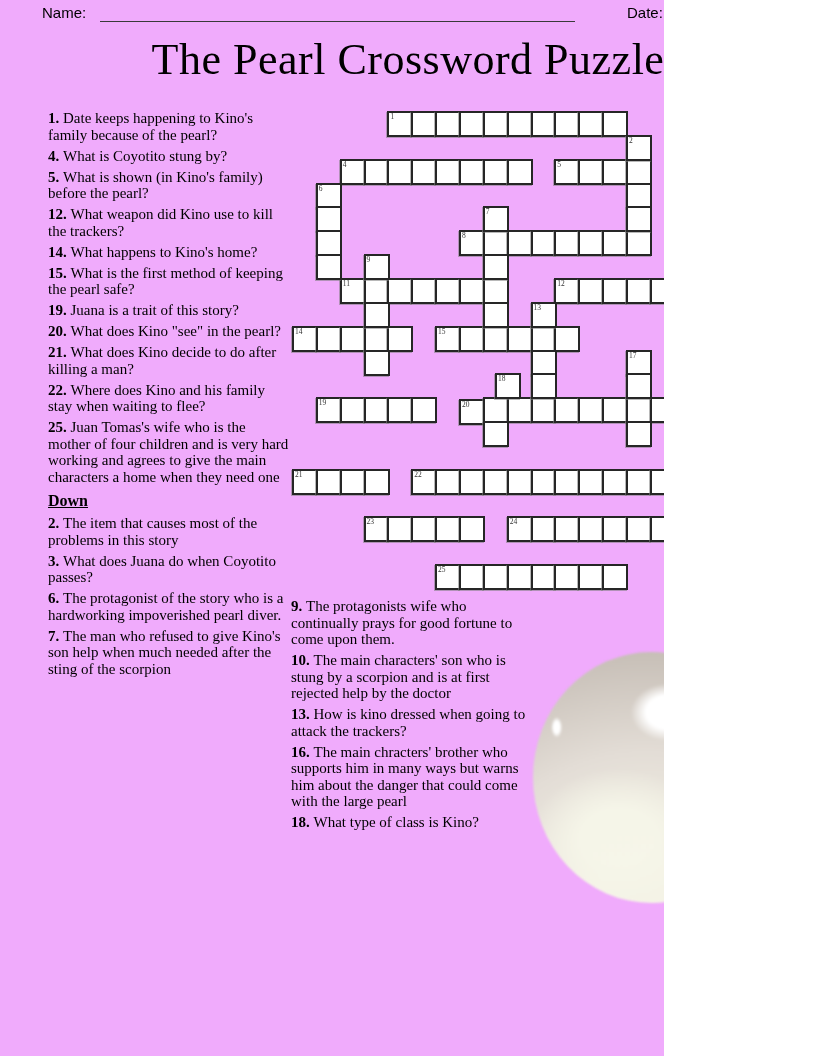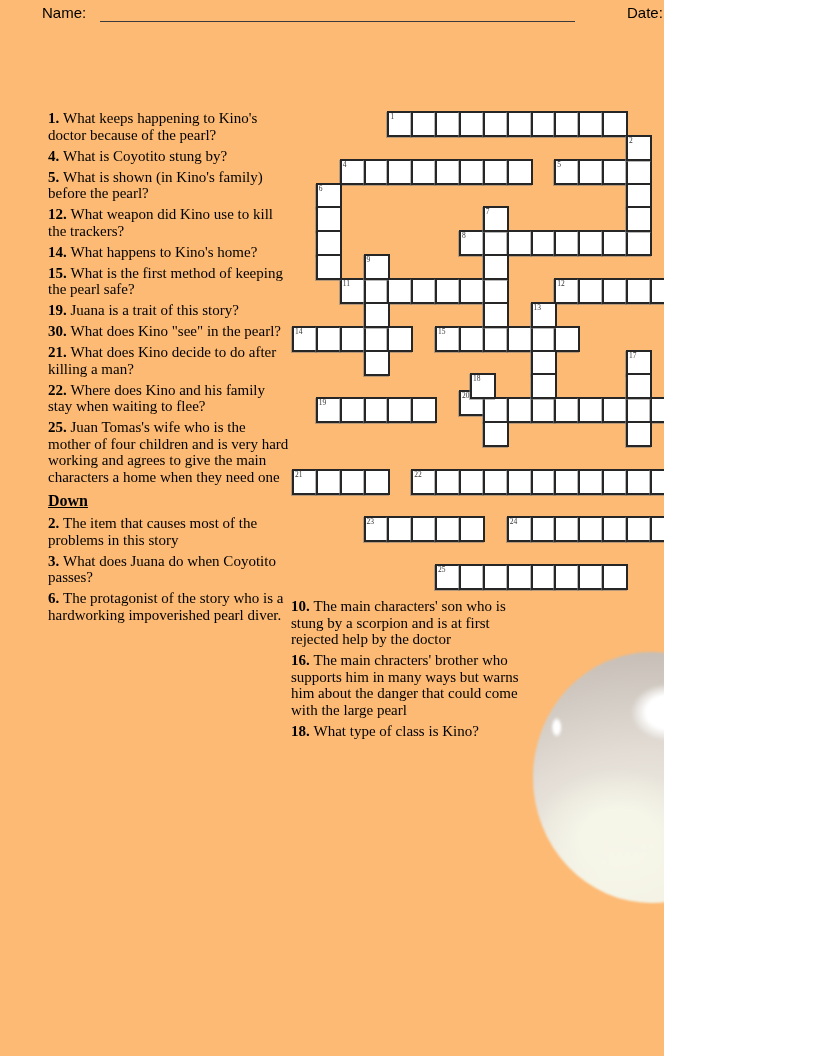--- a/index.html
+++ b/index.html
@@ -1,21 +1,21 @@
 <!DOCTYPE html>
 <html style="--grid-line: #262626; --text: #000000; --pearl-dark: #c7bfb7; --pearl-mid: #e3ddd6; --pearl-light: #f4f3e6; --pearl-hi: #ffffff;"><head>
 <meta charset="utf-8">
 <style>
   :root{
     --grid-line:#262626;
     --text:#000;
   }
   html,body{margin:0;padding:0;background:#fff;}
   .page{
-    position:relative;width:664px;height:1056px;background:#fdba74;overflow:hidden;
+    position:relative;width:664px;height:1056px;background:#f0abfc;overflow:hidden;
     font-family:"Liberation Serif", serif;color:var(--text);
   }
   
   .name-label,.date-label{
     position:absolute;top:4px;font-family:"Liberation Sans", sans-serif;
     font-size:15px;color:#000;
   }
   .name-label{left:42px;}
   .date-label{left:627px;}
   .name-line,.date-line{position:absolute;top:2px;height:19px;border-bottom:1.4px solid #3a3a3a;}
@@ -62,20 +62,21 @@
 </head>
 <body>
 
 <div class="page">
 
   <span class="name-label">Name:</span>
   <span class="name-line"></span>
   <span class="date-label">Date:</span>
   <span class="date-line"></span>
 
+  <h1 class="title">The Pearl Crossword Puzzle</h1>
 
   <div id="grid" class="grid">
       <div class="cell" style="left: 95.4px; top: 0px;">
         <span class="cellnum">1</span>
       </div>
       <div class="cell" style="left: 119.25px; top: 0px;"></div>
       <div class="cell" style="left: 143.1px; top: 0px;"></div>
       <div class="cell" style="left: 166.95px; top: 0px;"></div>
       <div class="cell" style="left: 190.8px; top: 0px;"></div>
       <div class="cell" style="left: 214.65px; top: 0px;"></div>
@@ -140,21 +141,21 @@
       <div class="cell" style="left: 214.65px; top: 214.65px;"></div>
       <div class="cell" style="left: 238.5px; top: 214.65px;"></div>
       <div class="cell" style="left: 262.35px; top: 214.65px;"></div>
       <div class="cell" style="left: 23.85px; top: 286.2px;">
         <span class="cellnum">19</span>
       </div>
       <div class="cell" style="left: 47.7px; top: 286.2px;"></div>
       <div class="cell" style="left: 71.55px; top: 286.2px;"></div>
       <div class="cell" style="left: 95.4px; top: 286.2px;"></div>
       <div class="cell" style="left: 119.25px; top: 286.2px;"></div>
-      <div class="cell" style="left: 166.95px; top: 279px;">
+      <div class="cell" style="left: 166.95px; top: 288px;">
         <span class="cellnum">20</span>
       </div>
       <div class="cell" style="left: 190.8px; top: 286.2px;"></div>
       <div class="cell" style="left: 214.65px; top: 286.2px;"></div>
       <div class="cell" style="left: 238.5px; top: 286.2px;"></div>
       <div class="cell" style="left: 262.35px; top: 286.2px;"></div>
       <div class="cell" style="left: 286.2px; top: 286.2px;"></div>
       <div class="cell" style="left: 310.05px; top: 286.2px;"></div>
       <div class="cell" style="left: 333.9px; top: 286.2px;"></div>
       <div class="cell" style="left: 357.75px; top: 286.2px;"></div>
@@ -258,51 +259,54 @@
       <div class="cell" style="left: 381.6px; top: 238.5px;"></div>
       <div class="cell" style="left: 381.6px; top: 262.35px;"></div>
       <div class="cell" style="left: 381.6px; top: 310.05px;"></div>
       <div class="cell" style="left: 381.6px; top: 333.9px;"></div>
       <div class="cell" style="left: 381.6px; top: 381.6px;"></div>
       <div class="cell" style="left: 333.9px; top: 238.5px;">
         <span class="cellnum">17</span>
       </div>
       <div class="cell" style="left: 333.9px; top: 262.35px;"></div>
       <div class="cell" style="left: 333.9px; top: 310.05px;"></div>
-      <div class="cell" style="left: 178px; top: 262.35px;">
+      <div class="cell" style="left: 203px; top: 262.35px;">
         <span class="cellnum">18</span>
       </div>
       <div class="cell" style="left: 190.8px; top: 310.05px;"></div>
     </div>
 
   <div id="clues-left" class="cluecol">
     <div id="across-list">
-        <p class="clue"><b>1. </b><span>What keeps happening to Kino's doctor because of the pearl?</span></p>
+        <p class="clue"><b>1. </b><span>Date keeps happening to Kino's family because of the pearl?</span></p>
         <p class="clue"><b>4. </b><span>What is Coyotito stung by?</span></p>
         <p class="clue"><b>5. </b><span>What is shown (in Kino's family) before the pearl?</span></p>
         <p class="clue"><b>12. </b><span>What weapon did Kino use to kill the trackers?</span></p>
         <p class="clue"><b>14. </b><span>What happens to Kino's home?</span></p>
         <p class="clue"><b>15. </b><span>What is the first method of keeping the pearl safe?</span></p>
         <p class="clue"><b>19. </b><span>Juana is a trait of this story?</span></p>
-        <p class="clue"><b>30. </b><span>What does Kino "see" in the pearl?</span></p>
+        <p class="clue"><b>20. </b><span>What does Kino "see" in the pearl?</span></p>
         <p class="clue"><b>21. </b><span>What does Kino decide to do after killing a man?</span></p>
         <p class="clue"><b>22. </b><span>Where does Kino and his family stay when waiting to flee?</span></p>
         <p class="clue"><b>25. </b><span>Juan Tomas's wife who is the mother of four children and is very hard working and agrees to give the main characters a home when they need one</span></p>
       </div>
     <h2 class="down-h">Down</h2>
     <div id="down-left-list">
         <p class="clue"><b>2. </b><span>The item that causes most of the problems in this story</span></p>
         <p class="clue"><b>3. </b><span>What does Juana do when Coyotito passes?</span></p>
         <p class="clue"><b>6. </b><span>The protagonist of the story who is a hardworking impoverished pearl diver.</span></p>
+        <p class="clue"><b>7. </b><span>The man who refused to give Kino's son help when much needed after the sting of the scorpion</span></p>
       </div>
   </div>
 
   <div id="clues-mid" class="cluecol">
     <div id="down-right-list">
+        <p class="clue"><b>9. </b><span>The protagonists wife who continually prays for good fortune to come upon them.</span></p>
         <p class="clue"><b>10. </b><span>The main characters' son who is stung by a scorpion and is at first rejected help by the doctor</span></p>
+        <p class="clue"><b>13. </b><span>How is kino dressed when going to attack the trackers?</span></p>
         <p class="clue"><b>16. </b><span>The main chracters' brother who supports him in many ways but warns him about the danger that could come with the large pearl</span></p>
         <p class="clue"><b>18. </b><span>What type of class is Kino?</span></p>
       </div>
   </div>
 
   <div class="pearl"></div>
 
 </div>
 
 </body></html>

